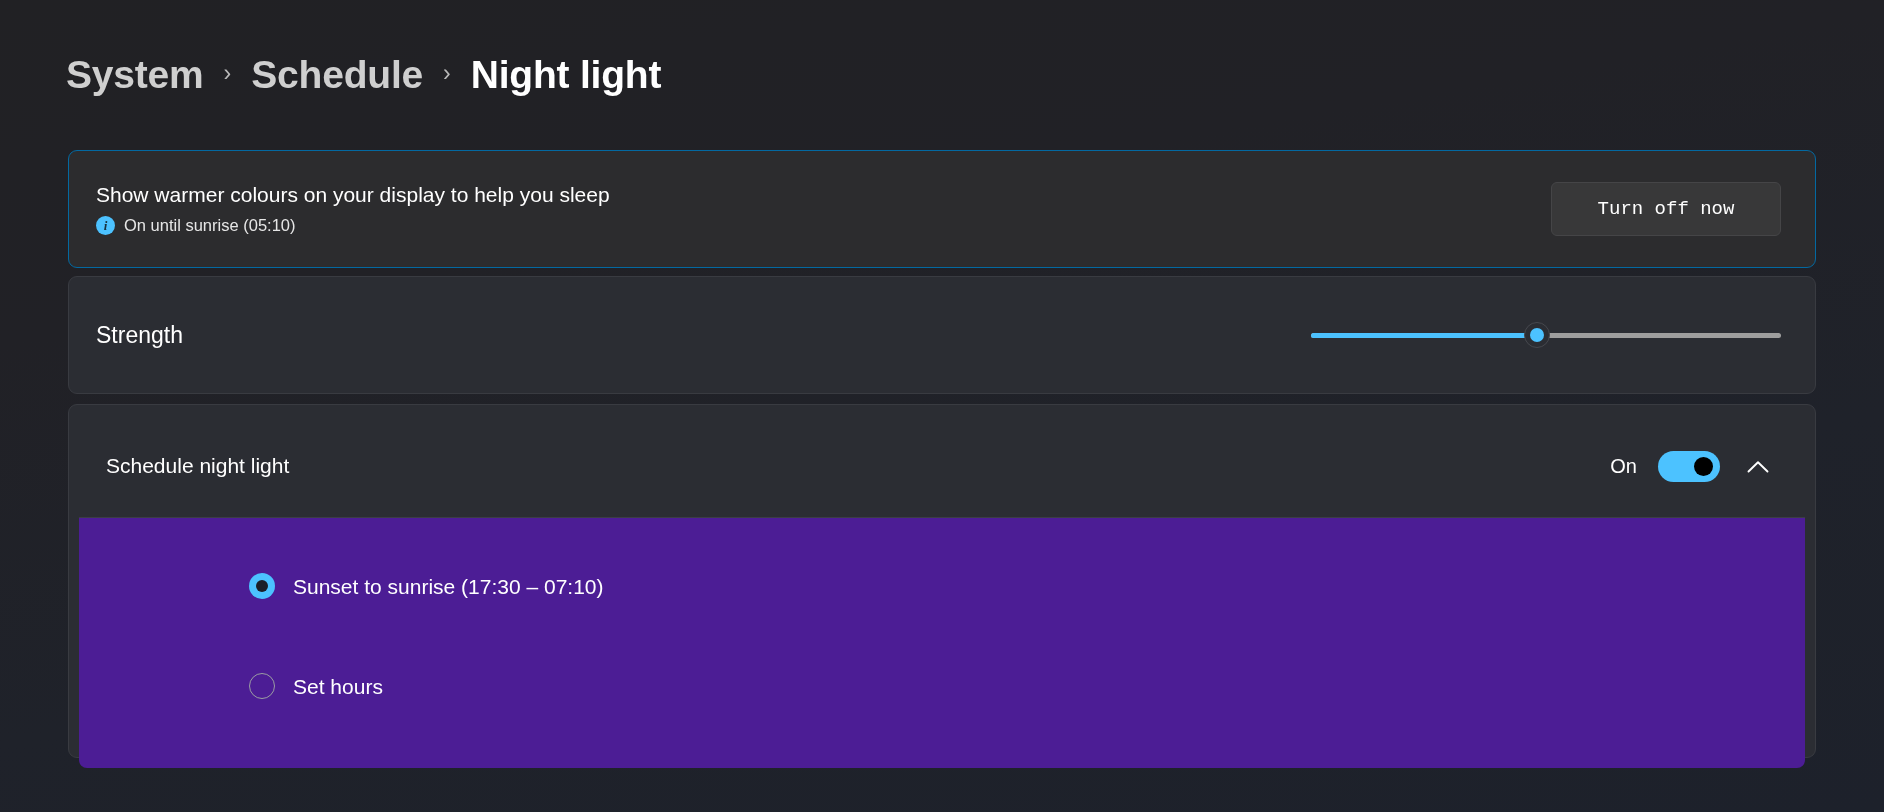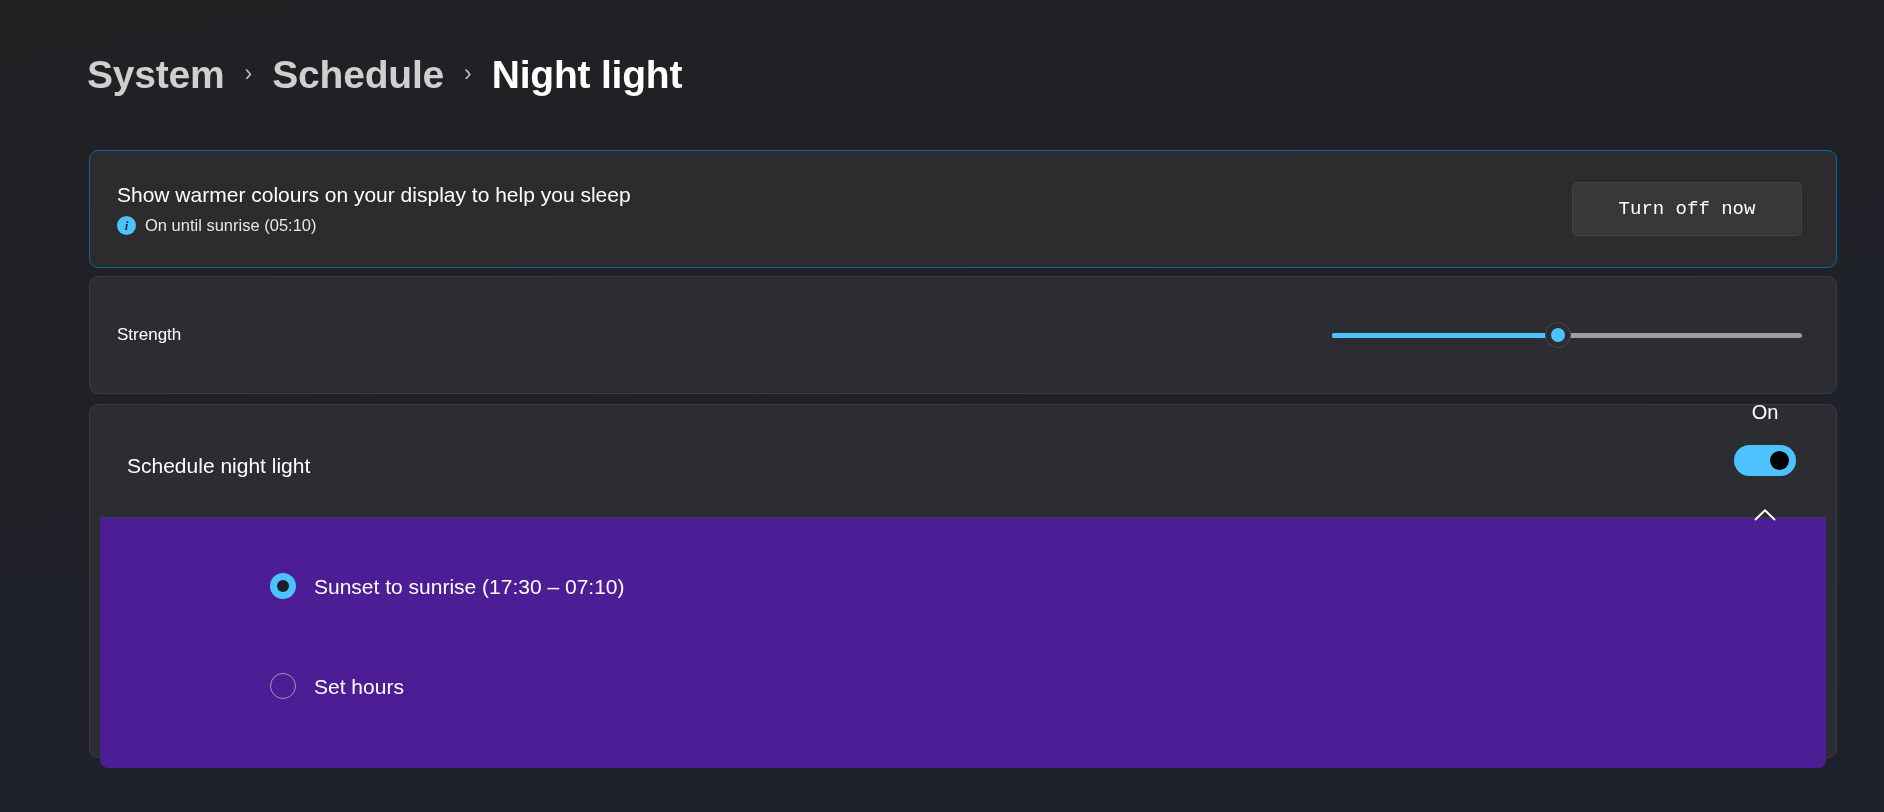--- a/index.html
+++ b/index.html
@@ -16,21 +16,20 @@
     background-image: linear-gradient(170deg, #212124 0%, #212126 30%, #1f222a 65%, #1d212b 100%);
     color: #ffffff;
     -webkit-font-smoothing: antialiased;
   }
 
   .page {
     position: relative;
     width: 1764px;
     height: 812px;
     padding: 0;
-    margin-left: 21px;
   }
 
   
   .breadcrumb {
     display: flex;
     align-items: center;
     gap: 18px;
     position: absolute;
     left: 66px;
     top: 46px;
@@ -123,21 +122,21 @@
 
   
   .strength-inner {
     display: flex;
     align-items: center;
     justify-content: space-between;
     height: 100%;
     padding: 0 34px 0 27px;
   }
   .strength-label {
-    font-size: 17px;
+    font-size: 23px;
     font-weight: 400;
     color: #ffffff;
   }
 
   .slider {
     position: relative;
     width: 470px;
     height: 34px;
     display: flex;
     align-items: center;
@@ -188,21 +187,20 @@
   }
   .sched-title {
     font-size: 21px;
     font-weight: 400;
     color: #ffffff;
   }
   .sched-right {
     display: flex;
     align-items: center;
     gap: 21px;
-    flex-direction: column;
   }
   .toggle-state {
     font-size: 20px;
     color: #ffffff;
   }
   .toggle {
     width: 62px;
     height: 31px;
     border-radius: 16px;
     background: #4cc2ff;

